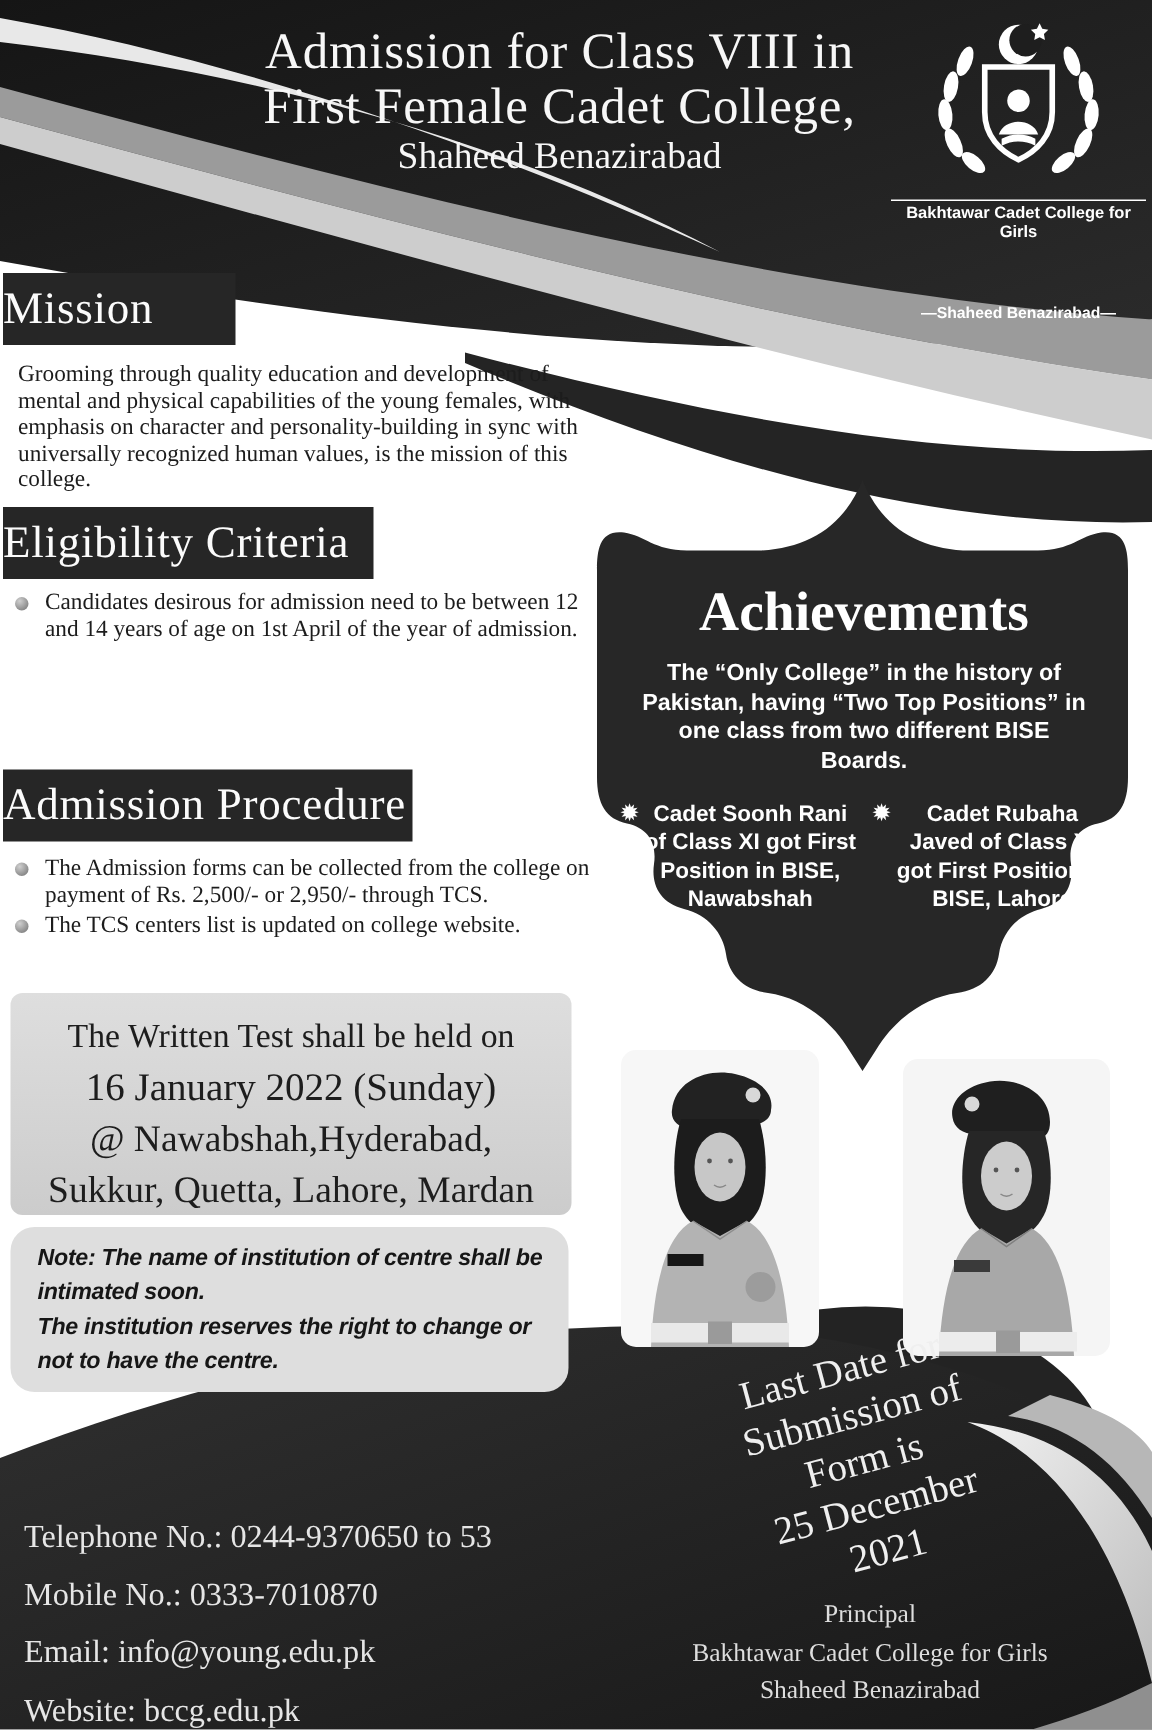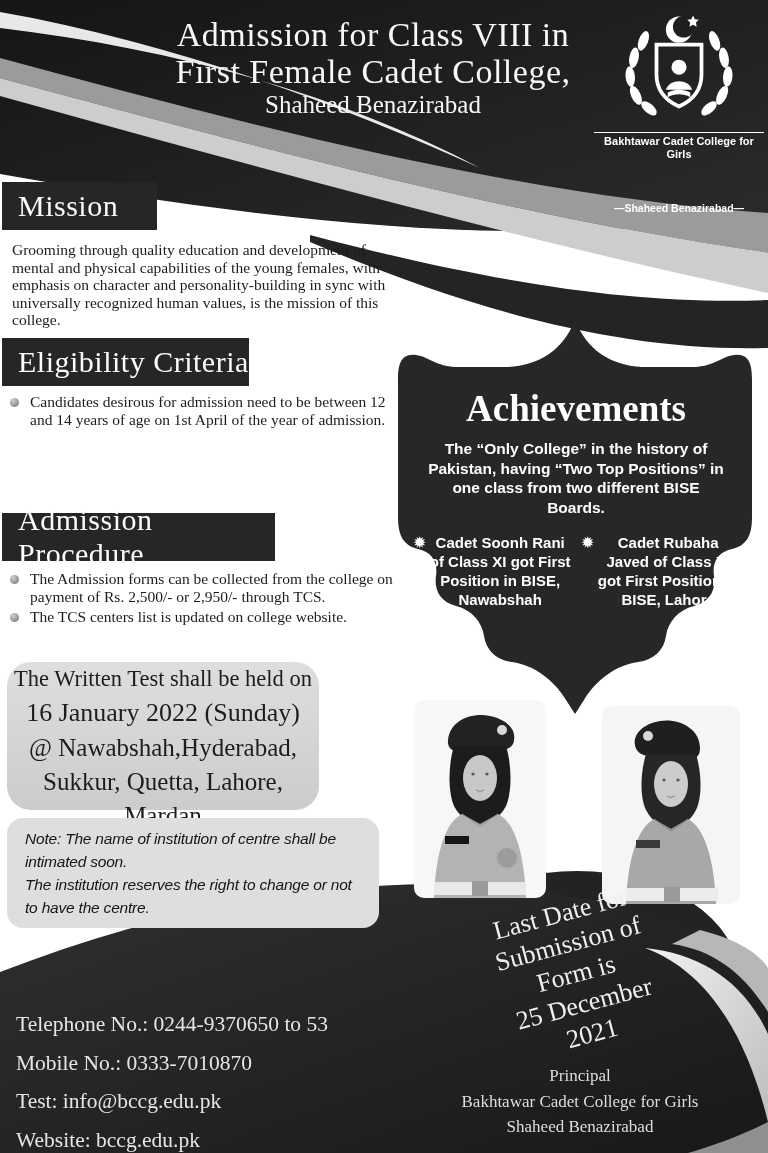--- a/index.html
+++ b/index.html
@@ -16,54 +16,54 @@
   .title-l12{font-size:34px;line-height:37px;letter-spacing:.5px;}
   .title-l3{font-size:25px;line-height:30px;}
   .logo{left:594px;top:10px;width:170px;text-align:center;color:#ffffff;}
   .logo-text{font-family:"Liberation Sans","DejaVu Sans",sans-serif;font-weight:bold;}
   .logo-l1{font-size:11px;line-height:13px;border-top:1px solid #fff;display:inline-block;padding-top:2px;}
   .logo-l2{font-size:10.5px;line-height:12px;margin-top:40px;}
 
   
   .sec-head{
     left:2px;background:#262626;color:#fbfbfb;
-    display:flex;align-items:center;padding-left:16px;height:48px;
+    display:flex;align-items:center;height:48px;
     font-size:30px;letter-spacing:.5px;box-sizing:border-box;
   }
   .h-mission{top:182px;width:155px;}
   .h-elig{top:338px;width:247px;}
   .h-proc{top:513px;width:273px;}
 
   .body-text{color:#1c1c1c;font-size:15.5px;line-height:17.6px;}
   .mission-text{left:12px;top:241px;width:378px;}
 
   ul.blist{left:6px;margin:0;padding:0;list-style:none;width:390px;}
   .elig-list{top:393px;}
   .proc-list{top:570px;}
   ul.blist li{position:relative;padding-left:24px;margin-bottom:3px;}
   ul.blist li .dot{
     position:absolute;left:4px;top:5px;width:9px;height:9px;border-radius:50%;
     background:radial-gradient(circle at 35% 30%,#cfcfcf,#6f6f6f);
   }
 
   
   .test-box{
-    left:7px;top:662px;width:312px;height:148px;border-radius:24px;
+    left:7px;top:662px;width:374px;height:148px;border-radius:8px;
     background:linear-gradient(#dedede,#cccccc);
-    text-align:center;color:#1d1d1d;box-sizing:border-box;
+    text-align:center;color:#1d1d1d;padding-top:12px;box-sizing:border-box;
   }
   .test-l1{font-size:22.5px;line-height:33px;}
   .test-l2{font-size:26px;line-height:36px;}
   .test-l3{font-size:25px;line-height:34px;}
   .test-l4{font-size:25px;line-height:34px;}
   .note-box{
     left:7px;top:818px;width:372px;height:110px;border-radius:16px;
     background:#dedede;box-sizing:border-box;padding:9px 16px 0 18px;
     font-family:"Liberation Sans","DejaVu Sans",sans-serif;
-    font-weight:normal;font-style:italic;font-size:15.5px;line-height:23px;
+    font-weight:bold;font-style:italic;font-size:15.5px;line-height:23px;
     color:#161616;letter-spacing:-.2px;
   }
 
   
   .ach{left:398px;top:318px;width:356px;height:400px;color:#ffffff;text-align:center;}
   .ach-head{margin-top:70px;font-size:37px;line-height:42px;font-weight:bold;}
   .ach-intro{
     margin:9px auto 0;width:302px;
     font-family:"Liberation Sans","DejaVu Sans",sans-serif;
     font-weight:bold;font-size:15.5px;line-height:19.5px;
@@ -253,21 +253,21 @@
     <div>Last Date for</div>
     <div>Submission of</div>
     <div>Form is</div>
     <div>25 December</div>
     <div>2021</div>
   </div>
 
   <div class="abs contact">
     <div>Telephone No.: 0244-9370650 to 53</div>
     <div>Mobile No.: 0333-7010870</div>
-    <div>Test: info@bccg.edu.pk</div>
+    <div>Email: info@young.edu.pk</div>
     <div>Website: bccg.edu.pk</div>
   </div>
 
   <div class="abs principal">
     <div>Principal</div>
     <div>Bakhtawar Cadet College for Girls</div>
     <div>Shaheed Benazirabad</div>
   </div>
 
 </div>

